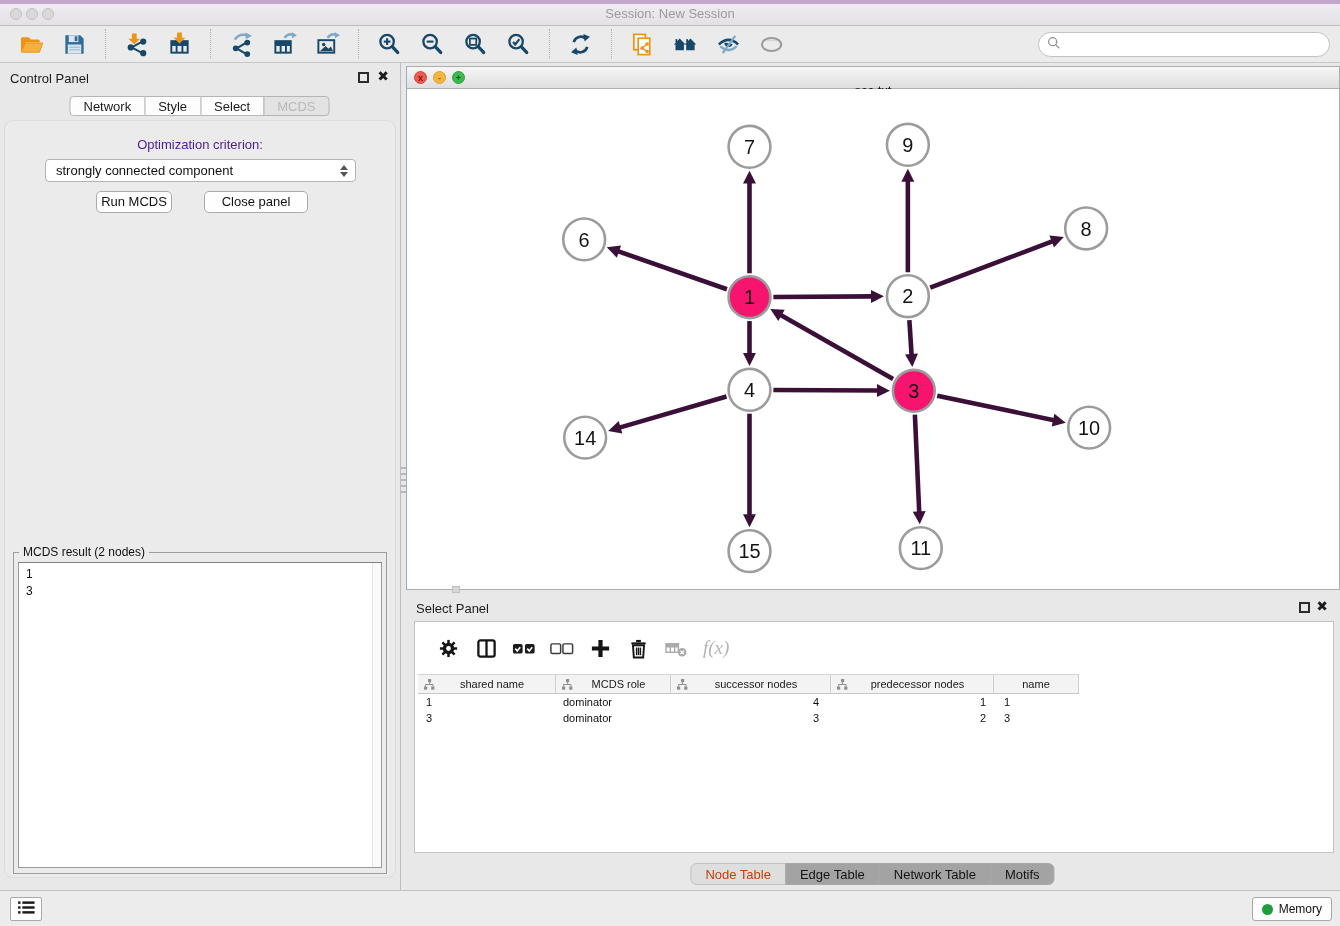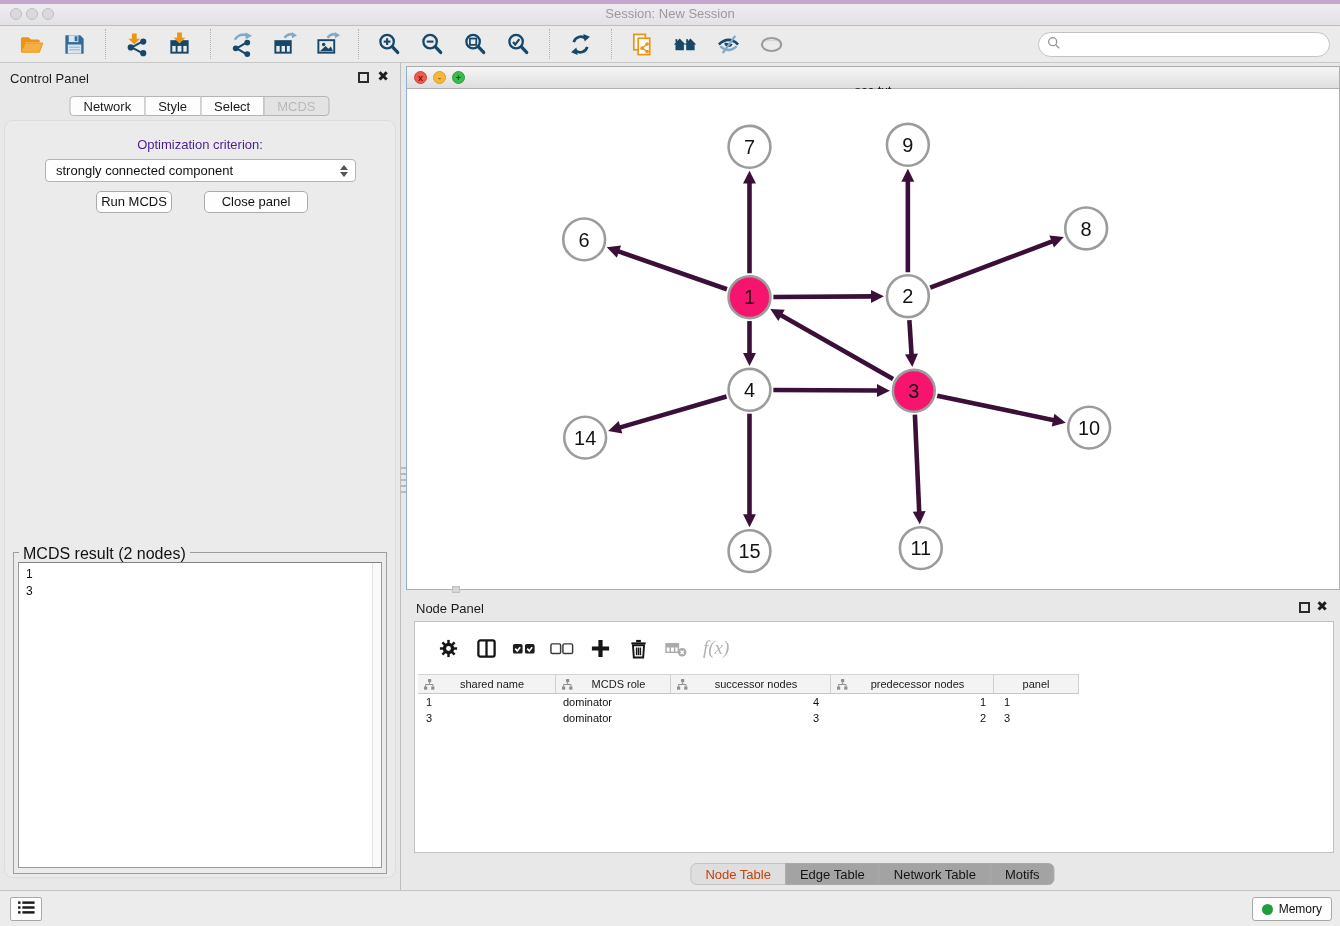--- a/index.html
+++ b/index.html
@@ -67,21 +67,21 @@
   .stepper .dn { width:0; height:0; border-left:4px solid transparent;
     border-right:4px solid transparent; border-top:5px solid #555; }
   .cp-btn { position:absolute; top:70px; height:22px; background:#fefefe;
     border:1px solid #ababab; border-radius:5px; font-size:13px; color:#111;
     text-align:center; line-height:20px; }
   .btn-run { left:91px; width:76px; } .btn-close-panel { left:199px; width:104px; }
 
   .result-group { position:absolute; left:8px; right:8px; top:431px; bottom:3px;
     border:1px solid #9d9d9d; }
   .result-legend { position:absolute; top:-8px; left:5px; background:#ebebeb;
-    padding:0 4px; font-size:16px; color:#111; }
+    padding:0 4px; font-size:12px; color:#111; }
   .result-area { position:absolute; left:4px; right:4px; top:9px; bottom:5px;
     background:#fff; border:1px solid #9a9a9a; border-top-color:#818181; }
   .result-text { position:absolute; left:7px; top:3px; font-size:12px; line-height:17px;
     color:#111; white-space:pre-line; }
   .result-scroll { position:absolute; right:0; top:0; bottom:0; width:9px;
     background:#fafafa; border-left:1px solid #e2e2e2; }
 
   .v-splitter { position:absolute; left:401px; top:63px; width:5px; bottom:36px; }
   .v-handle { position:absolute; left:0; top:404px; width:5px; height:30px;
     background:repeating-linear-gradient(#b9b9b9 0 2px, transparent 2px 6px); }
@@ -445,21 +445,21 @@
           <g>
             <circle cx="514" cy="461" r="21" fill="#ffffff" stroke="#9c9c9c" stroke-width="2.6"></circle>
             <text x="514" y="461" text-anchor="middle" dy="0.36em" font-size="20" fill="#141414" font-family="&quot;Liberation Sans&quot;,&quot;DejaVu Sans&quot;,sans-serif">11</text>
           </g>
         </svg>
     </div>
   </div>
   <div class="h-handle"></div>
 
   <div class="table-panel">
-    <span class="panel-title" style="position:absolute;left:10px;top:6px;font-size:13px;color:#1c1c1c;">Node Panel</span>
+    <span class="panel-title" style="position:absolute;left:10px;top:6px;font-size:13px;color:#1c1c1c;">Select Panel</span>
     <span class="float-btn tp-float" style="top:7px;"></span>
     <span class="close-btn tp-close" style="top:3px;">✖</span>
     <div class="tp-box">
       <div class="tp-toolbar">
           <span class="tp-icon">
             <svg viewBox="0 0 22 22">
               <g stroke="#151515" stroke-width="2.6">
                 <line x1="11" y1="2" x2="11" y2="20"></line>
                 <line x1="2" y1="11" x2="20" y2="11"></line>
                 <line x1="4.6" y1="4.6" x2="17.4" y2="17.4"></line>
@@ -572,21 +572,21 @@
                   <rect x="4" y="0" width="3.2" height="3.2"></rect>
                   <rect x="0" y="7.5" width="3.2" height="3.2"></rect>
                   <rect x="7.2" y="7.5" width="3.2" height="3.2"></rect>
                 </g>
                 <path d="M5.6 3.2 V5.5 M1.6 7.5 V5.5 H9 V7.5" stroke="#8f8f8f" fill="none" stroke-width="1"></path>
               </svg>
             </span>
             <span class="lbl">predecessor nodes</span>
           </div>
           <div class="th-cell" style="width: 85px;">
-            <span class="lbl">panel</span>
+            <span class="lbl">name</span>
           </div>
         </div>
       <div class="tp-rows">
           <div class="t-row">
             <div class="t-cell" style="width: 138px; text-align: left; padding-left: 8px;">1</div>
             <div class="t-cell" style="width: 115px; text-align: left; padding-left: 7px;">dominator</div>
             <div class="t-cell" style="width: 160px; text-align: right; padding-right: 12px;">4</div>
             <div class="t-cell" style="width: 163px; text-align: right; padding-right: 8px;">1</div>
             <div class="t-cell" style="width: 85px; text-align: left; padding-left: 10px;">1</div>
           </div>

